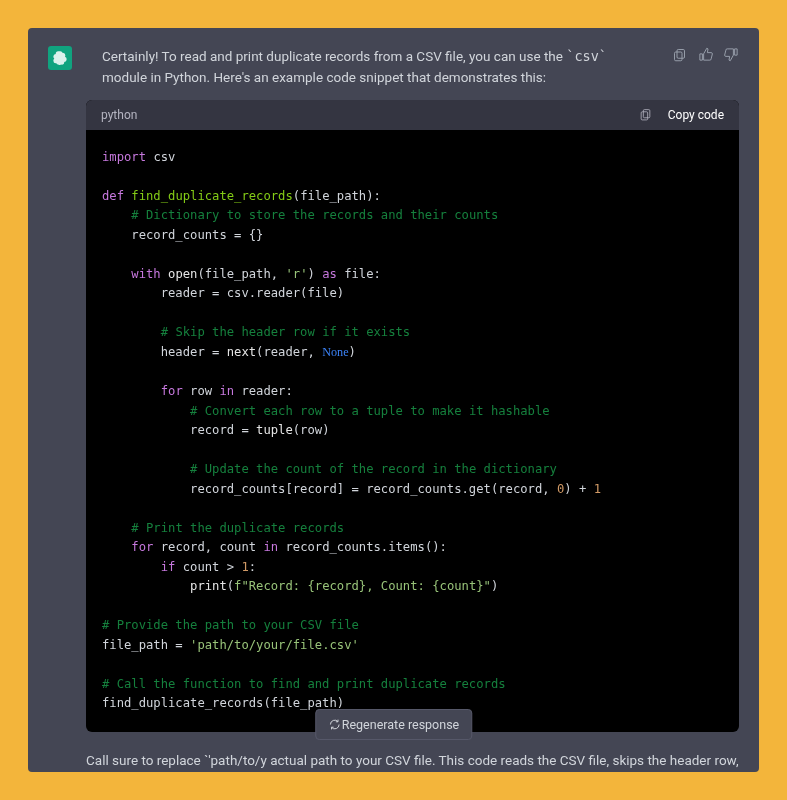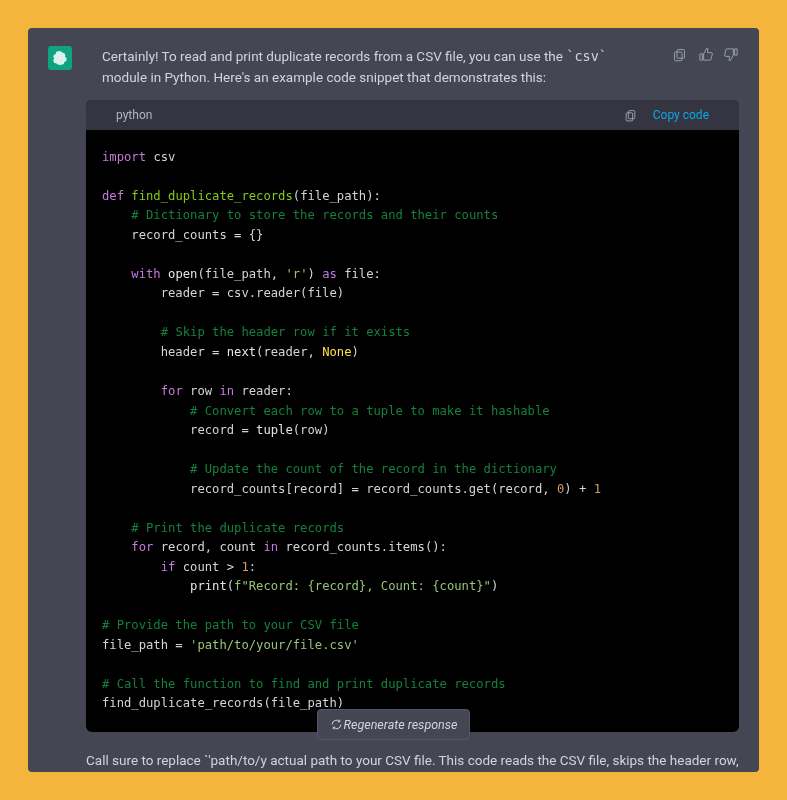--- a/index.html
+++ b/index.html
@@ -67,49 +67,49 @@
   border-radius: 6px;
   overflow: hidden;
   background: #000;
 }
 .code-header {
   background: #343541;
   color: #b4b4c0;
   display: flex;
   justify-content: space-between;
   align-items: center;
-  padding: 8px 30px;
+  padding: 8px 15px;
   font-size: 12px;
 }
 .copy-btn {
   display: flex;
-  align-items: flex-end;
+  align-items: center;
   gap: 16px;
   cursor: pointer;
-  color: #0ea5e9;
+  color: #ffffff;
 }
 .copy-btn svg { width: 13px; height: 13px; stroke: #b4b4c0; fill: none; stroke-width: 1.5; }
 .code-body {
   padding: 18px 16px 18px 16px;
   font-family: "SFMono-Regular", Consolas, Menlo, monospace;
   font-size: 12.2px;
   line-height: 1.6;
   color: #d1d5db;
   white-space: pre;
   overflow-x: auto;
 }
 
 .kw-import, .kw-as, .kw-in, .kw-for, .kw-with, .kw-if { color: #c678dd; }
 .kw-def { color: #c678dd; text-align: center; }
 .fn-name { color: #84cc16; }
 .builtin2 { color: #e5e5e5; }
 .str { color: #98c379; }
 .num { color: #d19a66; }
 .cmt { color: #15803d; }
-.kw-none { color: #fde047; }
+.kw-none { color: #3b82f6; font-family: Liberation Serif, serif; }
 .fstr { color: #98c379; }
 .after-text {
   color: #d1d5db;
   font-size: 13.5px;
   line-height: 1.55;
   padding: 18px 20px 0 58px;
 }
 .regen-pill {
   position: absolute;
   bottom: 32px;
@@ -118,21 +118,20 @@
   background: #444654;
   border: 1px solid #565869;
   border-radius: 4px;
   color: #d1d5db;
   font-size: 12.5px;
   padding: 7px 12px;
   display: flex;
   align-items: center;
   gap: 1px;
   cursor: pointer;
-  font-style: italic;
 }
 .regen-pill svg { width: 13px; height: 13px; stroke: #d1d5db; fill: none; stroke-width: 1.8; }
 </style>
 </head>
 <body>
 
 <div class="chat-window">
 
   <div class="message-row">
     <div class="avatar">

